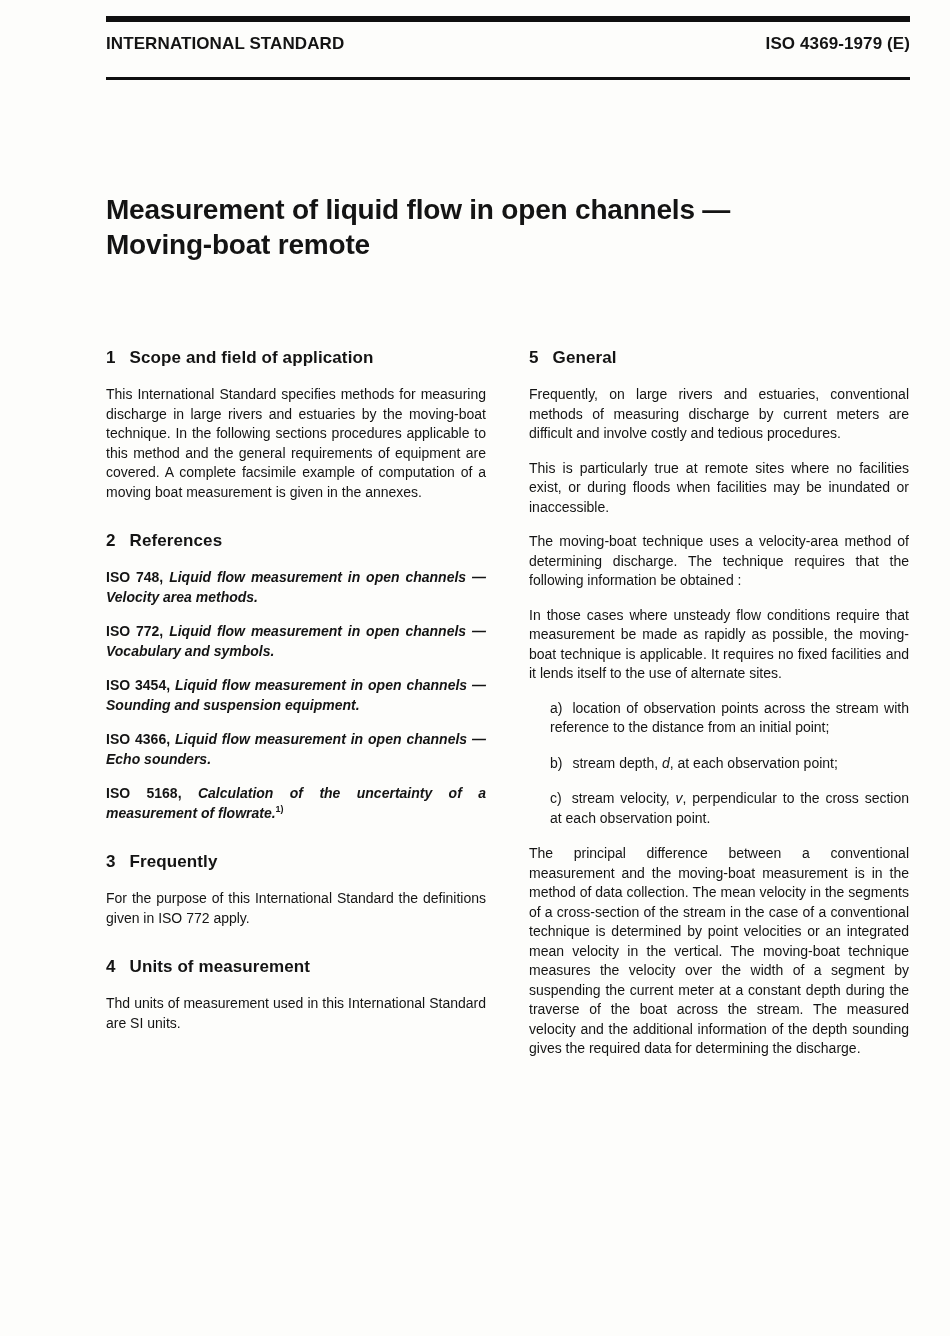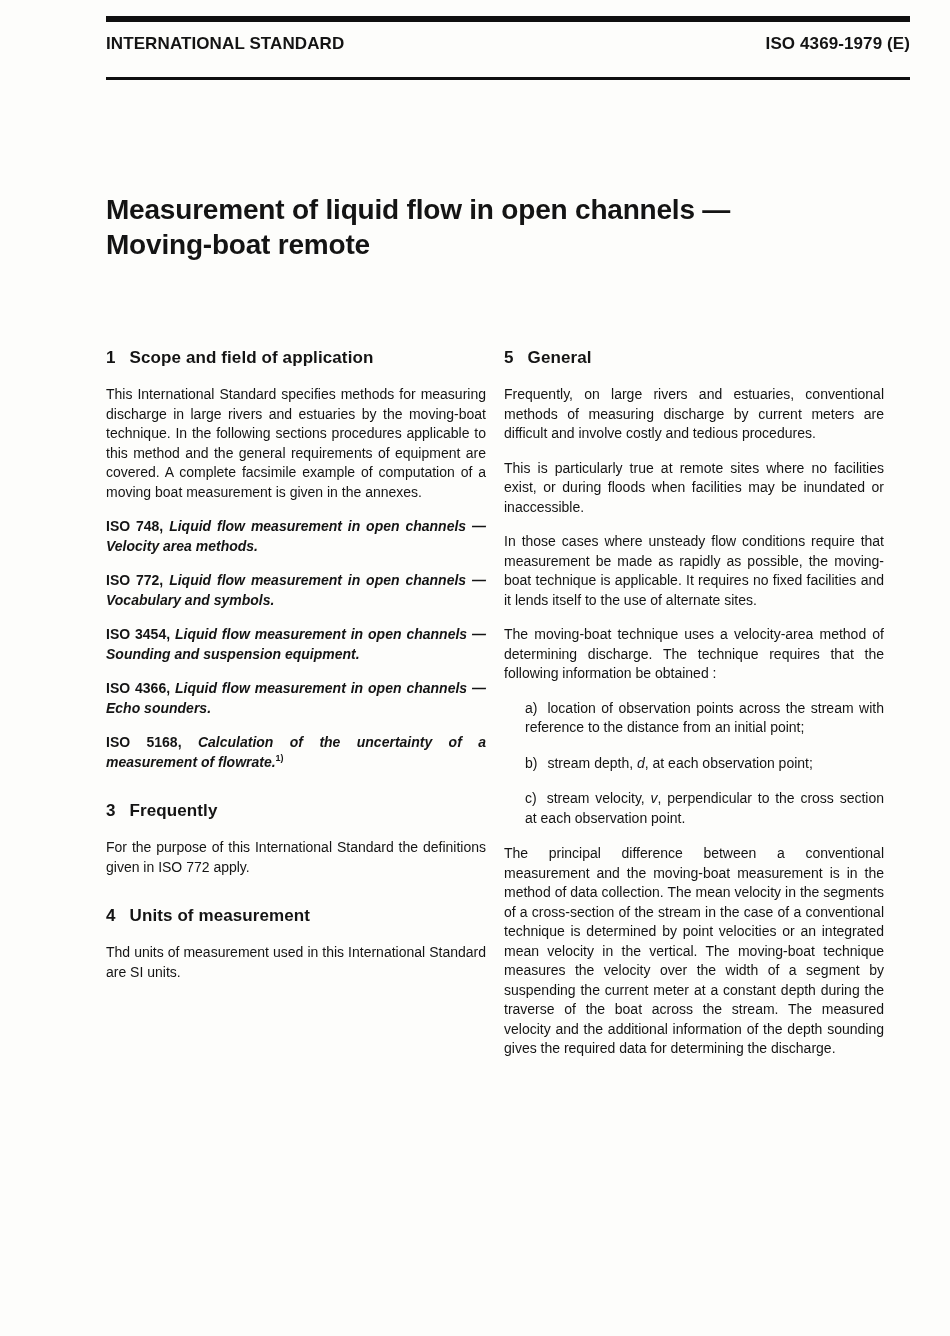--- a/index.html
+++ b/index.html
@@ -46,21 +46,21 @@
     font-size: 28px;
     font-weight: bold;
     line-height: 35px;
     letter-spacing: -0.2px;
   }
   .columns {
     position: absolute;
     left: 106px; top: 345px;
     width: 804px;
     display: flex;
-    gap: 18px;
+    gap: 43px;
   }
   .col {
     width: 380px;
     font-size: 14px;
     line-height: 19.5px;
     text-align: justify;
   }
   .col h2 {
     font-size: 17px;
     line-height: 21px;
@@ -122,20 +122,21 @@
     <div>Moving-boat remote</div>
   </div>
 
   <div class="columns">
 
     <div class="col">
 
       <h2><span class="h-num">1</span><span>Scope and field of application</span></h2>
       <p>This International Standard specifies methods for measuring discharge in large rivers and estuaries by the moving-boat technique. In the following sections procedures applicable to this method and the general requirements of equipment are covered. A complete facsimile example of computation of a moving boat measurement is given in the annexes.</p>
 
+      <h2><span class="h-num">2</span><span>References</span></h2>
 
       <p class="ref"><span>ISO 748,</span> <span class="it">Liquid flow measurement in open channels — Velocity area methods.</span></p>
       <p class="ref"><span>ISO 772,</span> <span class="it">Liquid flow measurement in open channels — Vocabulary and symbols.</span></p>
       <p class="ref"><span>ISO 3454,</span> <span class="it">Liquid flow measurement in open channels — Sounding and suspension equipment.</span></p>
       <p class="ref"><span>ISO 4366,</span> <span class="it">Liquid flow measurement in open channels — Echo sounders.</span></p>
       <p class="ref"><span>ISO 5168,</span> <span class="it">Calculation of the uncertainty of a measurement of flowrate.</span><sup class="fn-ref">1)</sup></p>
 
       <h2><span class="h-num">3</span><span>Frequently</span></h2>
       <p>For the purpose of this International Standard the definitions given in ISO 772 apply.</p>
 
@@ -143,22 +144,22 @@
       <p>Thd units of measurement used in this International Standard are SI units.</p>
 
     </div>
 
     <div class="col">
 
       <h2><span class="h-num">5</span><span>General</span></h2>
 
       <p>Frequently, on large rivers and estuaries, conventional methods of measuring discharge by current meters are difficult and involve costly and tedious procedures.</p>
       <p>This is particularly true at remote sites where no facilities exist, or during floods when facilities may be inundated or inaccessible.</p>
+      <p>The moving-boat technique uses a velocity-area method of determining discharge. The technique requires that the following information be obtained :</p>
       <p>In those cases where unsteady flow conditions require that measurement be made as rapidly as possible, the moving-boat technique is applicable. It requires no fixed facilities and it lends itself to the use of alternate sites.</p>
-      <p>The moving-boat technique uses a velocity-area method of determining discharge. The technique requires that the following information be obtained :</p>
 
       <div class="li"><span class="li-label">a)</span><span>location of observation points across the stream with reference to the distance from an initial point;</span><span class="it"></span><span></span></div>
       <div class="li"><span class="li-label">b)</span><span>stream depth, </span><span class="it">d</span><span>, at each observation point;</span></div>
       <div class="li"><span class="li-label">c)</span><span>stream velocity, </span><span class="it">v</span><span>, perpendicular to the cross section at each observation point.</span></div>
 
       <p>The principal difference between a conventional measurement and the moving-boat measurement is in the method of data collection. The mean velocity in the segments of a cross-section of the stream in the case of a conventional technique is determined by point velocities or an integrated mean velocity in the vertical. The moving-boat technique measures the velocity over the width of a segment by suspending the current meter at a constant depth during the traverse of the boat across the stream. The measured velocity and the additional information of the depth sounding gives the required data for determining the discharge.</p>
 
     </div>
 
   </div>

